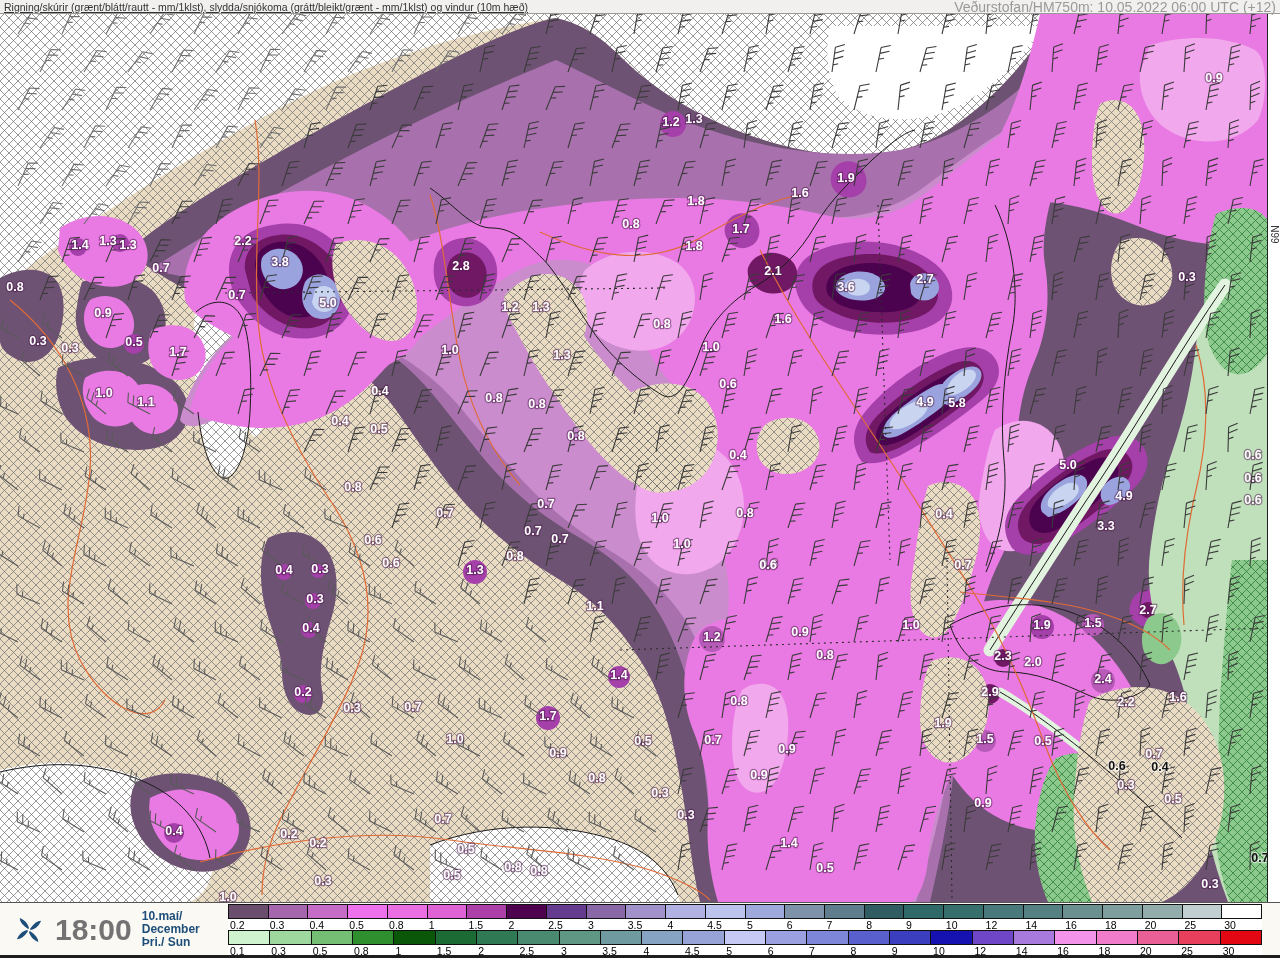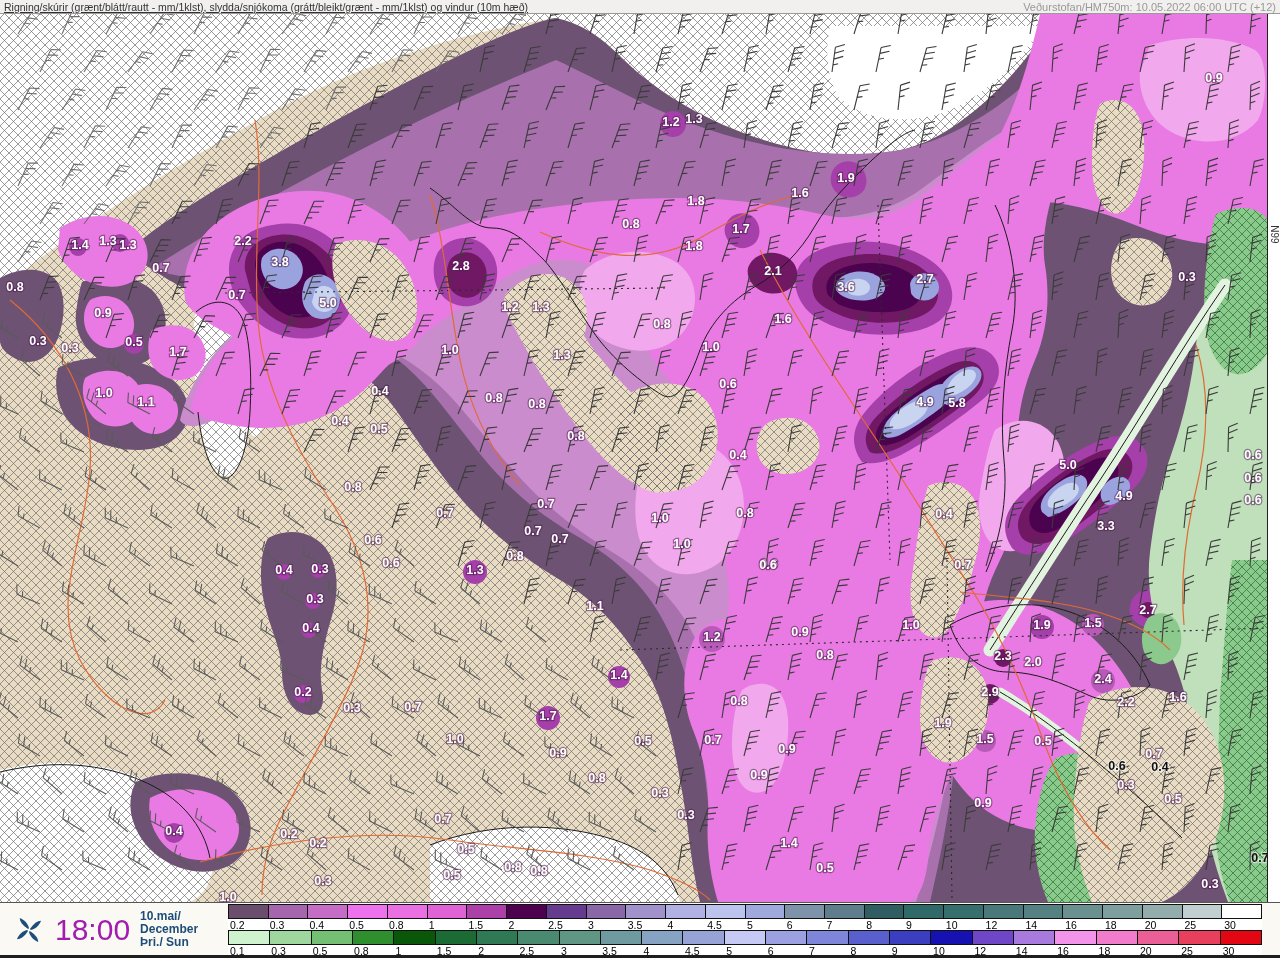--- a/index.html
+++ b/index.html
@@ -3,35 +3,35 @@
 <meta charset="utf-8">
 <style>
   html,body{margin:0;padding:0;background:#fff;}
   #page{position:relative;width:1280px;height:958px;overflow:hidden;
         font-family:"Liberation Sans",sans-serif;background:#eadcc3;}
   
   #topbar{position:absolute;left:0;top:0;width:1280px;height:14px;background:#f1f0ee;
           border-bottom:1px solid #9a9a9a;z-index:40;display:flex;justify-content:space-between;
           align-items:center;box-sizing:border-box;padding:0 4px;}
   #topbar .l{font-size:10.5px;color:#333;white-space:nowrap;text-decoration:underline;}
-  #topbar .r{font-size:11px;color:#999;white-space:nowrap;}
+  #topbar .r{font-size:14px;color:#999;white-space:nowrap;}
   
   #map{position:absolute;left:0;top:14px;width:1280px;height:888px;}
   #map svg{position:absolute;left:0;top:0;}
   #rmargin{position:absolute;right:0;top:14px;width:12px;height:888px;background:#fff;
            border-left:1px solid #222;z-index:30;}
   #latlab{position:absolute;right:-1px;top:218px;width:12px;color:#333;font-size:10px;
           transform:rotate(-90deg);transform-origin:center;white-space:nowrap;}
   
   #footer{position:absolute;left:0;top:902px;width:1280px;height:56px;background:#fbf9f4;
           border-top:1px solid #555;z-index:50;box-sizing:border-box;}
   #footer-left{position:absolute;left:0;top:0;width:222px;height:53px;display:flex;
                align-items:center;padding-left:16px;box-sizing:border-box;background:#fbf9f4;}
   #vi-logo{width:26px;height:26px;flex:0 0 auto;}
-  #clock{color:#a21caf;font-weight:normal;font-size:30px;letter-spacing:0px;margin-left:13px;}
+  #clock{color:#737373;font-weight:bold;font-size:30px;letter-spacing:0px;margin-left:13px;}
   #dateblock{color:#1d4e79;font-weight:bold;font-size:12px;line-height:13px;margin-left:10px;}
   #legend{position:absolute;left:228px;top:1px;width:1034px;height:52px;background:#fff;}
   .lg-colors{position:relative;display:flex;width:1034px;height:15px;border:1px solid #111;
              box-sizing:border-box;}
   .lg-colors .cell{flex:1 1 auto;border-right:1px solid #111;}
   .lg-colors .cell:last-child{border-right:none;}
   .lg-vals{position:relative;width:1034px;height:11px;}
   .lg-vals span{position:absolute;top:0;font-size:10.5px;color:#000;white-space:nowrap;}
   #botbar{position:absolute;left:0;top:955px;width:1280px;height:3px;background:#1e1e1e;z-index:60;}
   .maplabel{font-weight:bold;font-size:12.5px;paint-order:stroke;}

